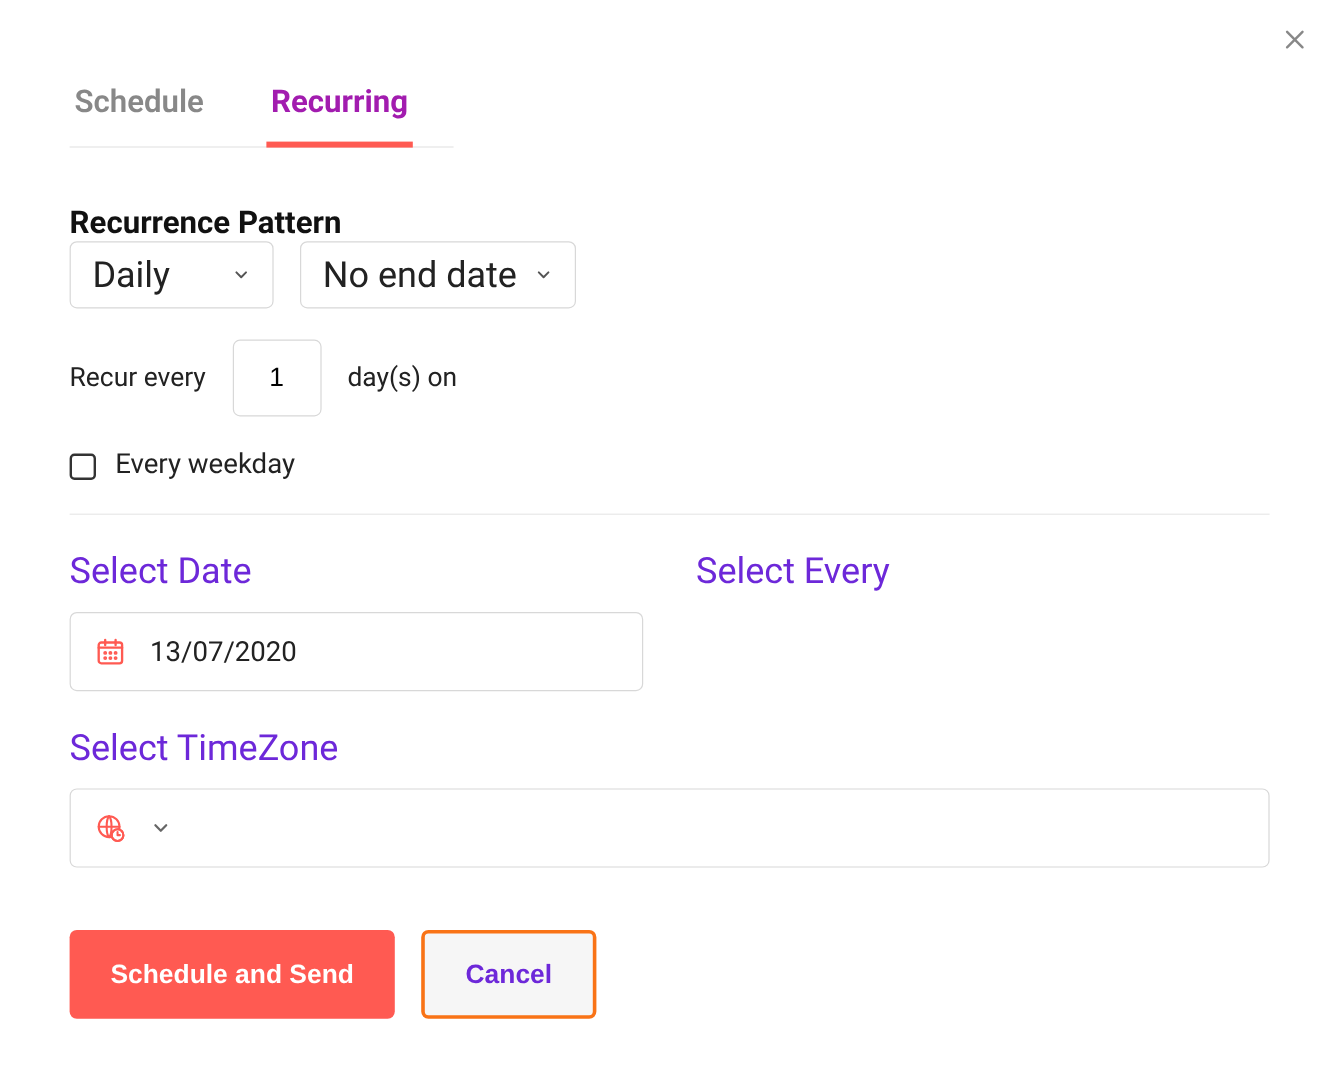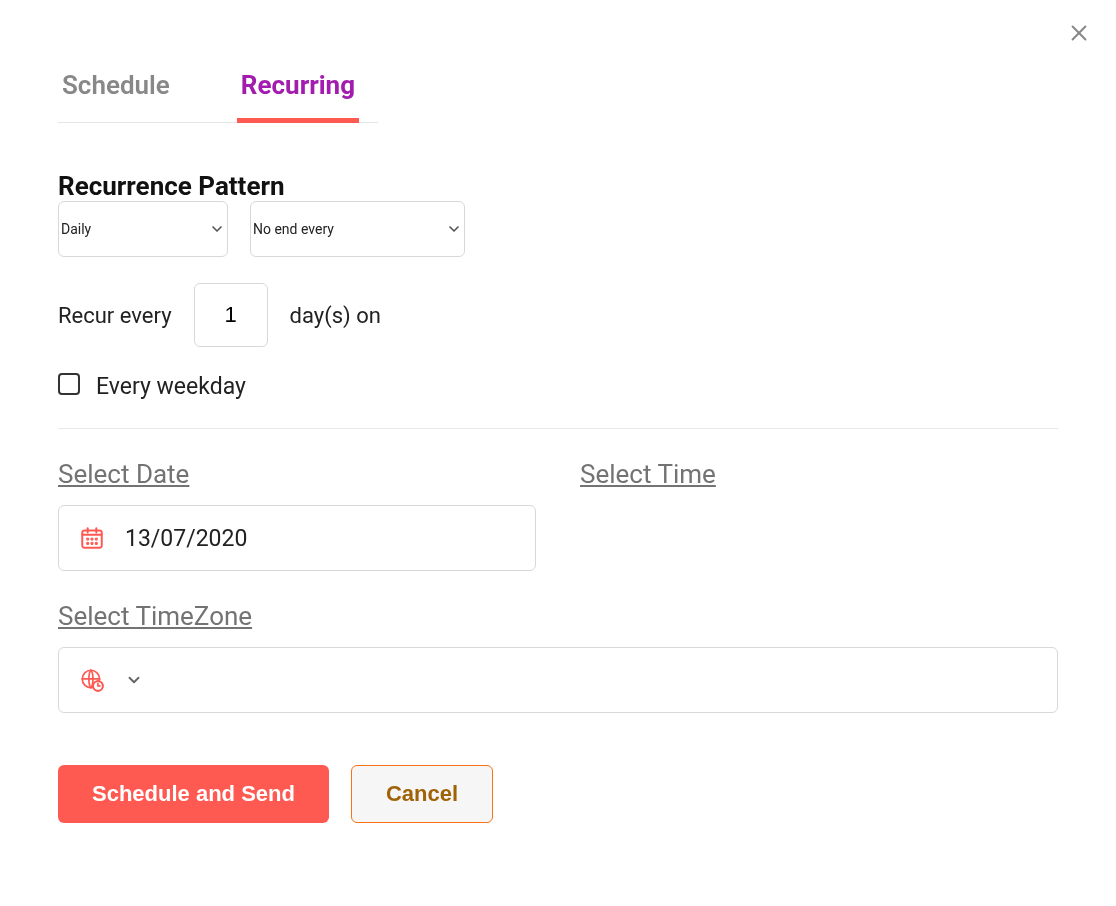--- a/index.html
+++ b/index.html
@@ -27,21 +27,21 @@
     cursor: pointer;
     display: flex;
     align-items: center;
     justify-content: center;
     color: #888;
   }
   .close-btn svg { width: 22px; height: 22px; }
 
   .tabs {
     display: flex;
-    gap: 63px;
+    gap: 48px;
     border-bottom: 1px solid #e5e5e5;
     margin-bottom: 48px;
     width: 320px;
   }
   .tab {
     font-size: 26px;
     font-weight: 600;
     color: #888;
     padding: 10px 4px 18px 4px;
     cursor: pointer;
@@ -66,23 +66,23 @@
     margin-bottom: 26px;
   }
 
   .select {
     display: flex;
     align-items: center;
     justify-content: space-between;
     border: 1px solid #d8d8d8;
     border-radius: 6px;
     height: 56px;
-    padding: 0 2px;
+    padding: 0 18px;
     min-width: 170px;
-    font-size: 14px;
+    font-size: 30px;
     color: #222;
     cursor: pointer;
     background: #fff;
     text-align: right;
   }
   .select.end { min-width: 215px; }
   .select .chev { color: #555; margin-left: 14px; }
 
   .recur-text {
     font-size: 22px;
@@ -93,21 +93,21 @@
     height: 64px;
     border: 1px solid #d8d8d8;
     border-radius: 6px;
     text-align: center;
     font-size: 22px;
     background: #fff;
   }
 
   .checkbox-row {
     display: flex;
-    align-items: flex-start;
+    align-items: flex-end;
     gap: 16px;
     margin-bottom: 28px;
     cursor: pointer;
   }
   .checkbox {
     width: 22px;
     height: 22px;
     border: 2px solid #333;
     border-radius: 4px;
     background: #fff;
@@ -120,24 +120,23 @@
     margin: 0 0 30px 0;
   }
 
   .fields-2col {
     display: flex;
     gap: 44px;
     margin-bottom: 30px;
   }
   .field { flex: 1; }
   .field-label {
-    font-size: 26px;
-    color: #737373;
+    font-size: 30px;
+    color: #6d28d9;
     margin-bottom: 16px;
-    text-decoration: underline;
   }
   .input-with-icon {
     display: flex;
     align-items: center;
     height: 66px;
     border: 1px solid #d8d8d8;
     border-radius: 6px;
     padding: 0 20px;
     gap: 20px;
     background: #fff;
@@ -147,39 +146,39 @@
   .input-with-icon .value { font-size: 23px; color: #222; flex:1; }
   .input-with-icon .chev { color: #666; }
 
   .tz-field { margin-bottom: 52px; }
 
   .actions {
     display: flex;
     gap: 22px;
   }
   .btn {
-    height: 58px;
+    height: 74px;
     padding: 0 34px;
     border-radius: 6px;
     font-size: 22px;
     font-weight: 600;
     display: inline-flex;
     align-items: center;
     justify-content: center;
     cursor: pointer;
     border: none;
   }
   .btn-primary {
     background: #ff5a52;
     color: #fff;
   }
   .btn-secondary {
     background: #f6f6f6;
-    border: 1px solid #f97316;
-    color: #a16207;
+    border: 3px solid #f97316;
+    color: #6d28d9;
   }
 
   svg { display:block; }
 </style>
 </head>
 <body>
 
 <div class="dialog">
 
   <div class="close-btn">
@@ -201,21 +200,21 @@
   <div class="row">
     <div class="select">
       <span>Daily</span>
       <span class="chev">
         <svg width="16" height="16" viewBox="0 0 24 24" fill="none" stroke="currentColor" stroke-width="2.5" stroke-linecap="round" stroke-linejoin="round">
             <polyline points="6 9 12 15 18 9"></polyline>
           </svg>
       </span>
     </div>
     <div class="select end">
-      <span>No end every</span>
+      <span>No end date</span>
       <span class="chev">
         <svg width="16" height="16" viewBox="0 0 24 24" fill="none" stroke="currentColor" stroke-width="2.5" stroke-linecap="round" stroke-linejoin="round">
             <polyline points="6 9 12 15 18 9"></polyline>
           </svg>
       </span>
     </div>
   </div>
 
   <div class="row">
     <span class="recur-text">Recur every</span>
@@ -245,21 +244,21 @@
             <circle cx="16" cy="13" r="0.6" fill="currentColor"></circle>
             <circle cx="8" cy="17" r="0.6" fill="currentColor"></circle>
             <circle cx="12" cy="17" r="0.6" fill="currentColor"></circle>
             <circle cx="16" cy="17" r="0.6" fill="currentColor"></circle>
           </svg>
         </span>
         <span class="value">13/07/2020</span>
       </div>
     </div>
     <div class="field">
-      <div class="field-label">Select Time</div>
+      <div class="field-label">Select Every</div>
     </div>
   </div>
 
   <div class="field tz-field">
     <div class="field-label">Select TimeZone</div>
     <div class="input-with-icon">
       <span class="icon">
         <svg width="26" height="26" viewBox="0 0 24 24" fill="none" stroke="currentColor" stroke-width="1.6" stroke-linecap="round" stroke-linejoin="round">
           <circle cx="11" cy="11" r="8"></circle>
           <path d="M3 11h16"></path>

